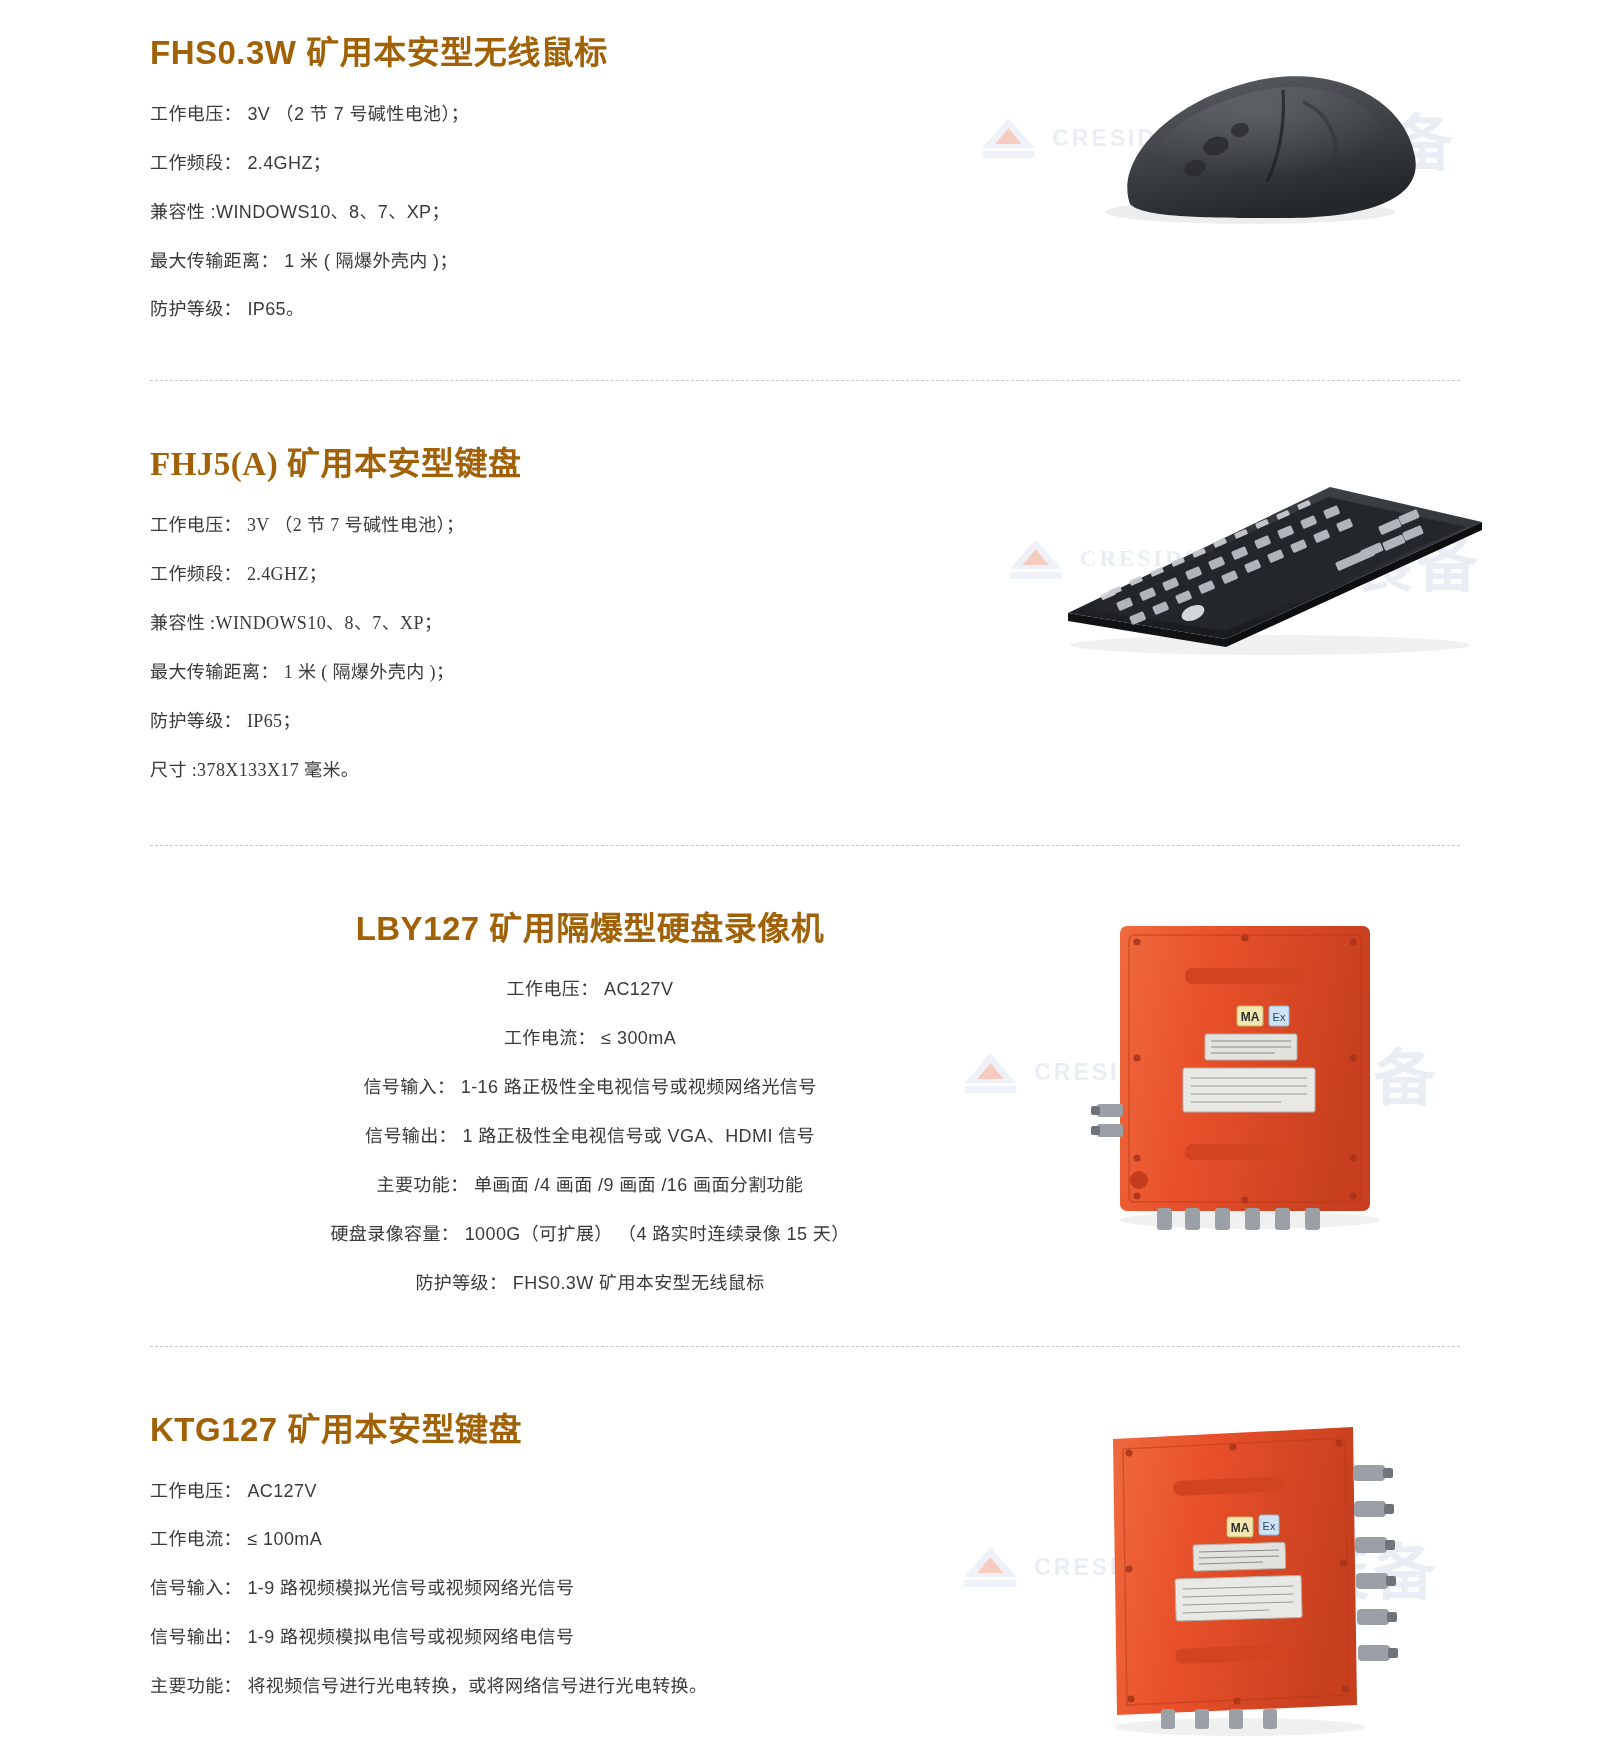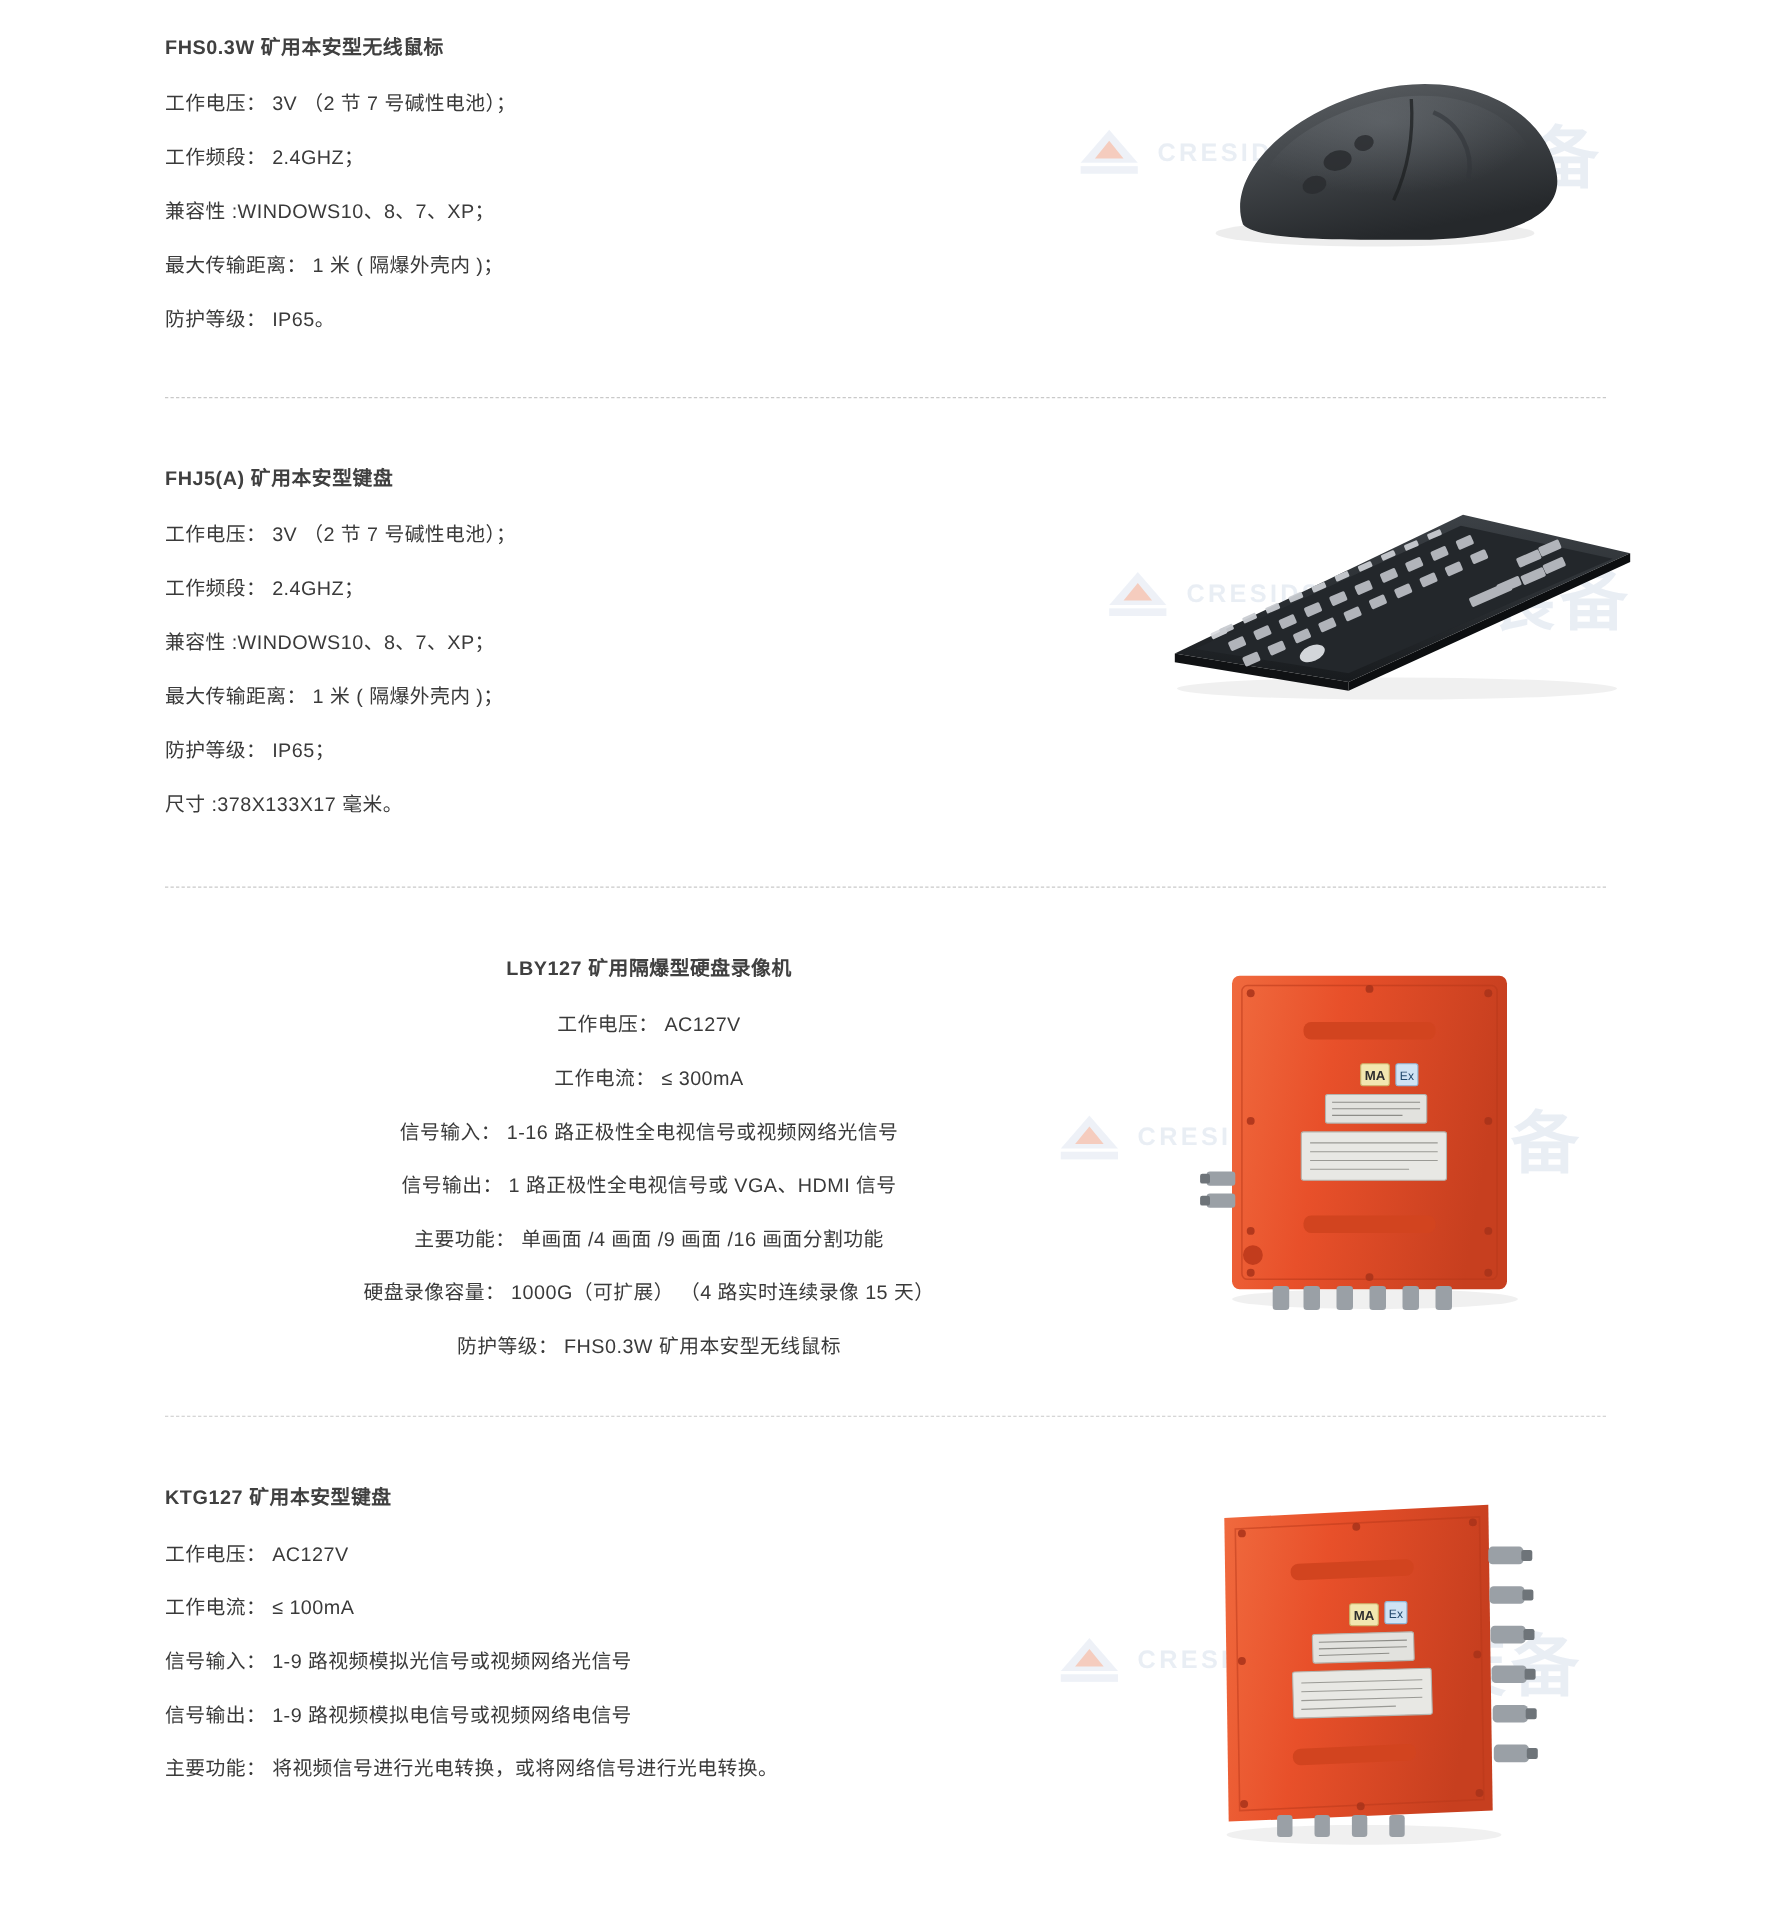--- a/index.html
+++ b/index.html
@@ -38,23 +38,23 @@
   }
   .img-col {
     flex: 1 1 auto;
     position: relative;
     min-height: 10px;
     display: flex;
     align-items: center;
     justify-content: center;
   }
   h2.title {
-    font-size: 18px;
+    font-size: 33px;
     font-weight: bold;
-    color: #404040;
+    color: #a16207;
     margin: 0 0 26px 0;
     letter-spacing: 0.5px;
     line-height: 1.3;
   }
   .spec-line {
     font-size: 18px;
     line-height: 1.55;
     color: #3a3a3a;
     margin: 0 0 21px 0;
     letter-spacing: 0.4px;
@@ -176,21 +176,21 @@
             <ellipse cx="205" cy="88" rx="9" ry="7" fill="#2b2e31" opacity="0.85" transform="rotate(-16 205 88)"></ellipse>
             <path d="M268,60 C292,70 305,96 300,120" stroke="#32363a" stroke-width="4" fill="none" opacity="0.6"></path>
           </svg>
         </div>
       </div>
     </div>
   </div>
 
   <div class="divider" style="margin-top:56px;"></div>
 
-  <div class="section" style="padding-top:62px;">
+  <div class="section" style="padding-top:62px;font-family:Liberation Serif, serif;">
     <div class="section-inner">
       <div class="text-col">
         <h2 class="title">FHJ5(A) 矿用本安型键盘</h2>
         <p class="spec-line">工作电压： 3V （2 节 7 号碱性电池）；</p>
         <p class="spec-line">工作频段： 2.4GHZ；</p>
         <p class="spec-line">兼容性 :WINDOWS10、8、7、XP；</p>
         <p class="spec-line">最大传输距离： 1 米 ( 隔爆外壳内 )；</p>
         <p class="spec-line">防护等级： IP65；</p>
         <p class="spec-line">尺寸 :378X133X17 毫米。</p>
       </div>

